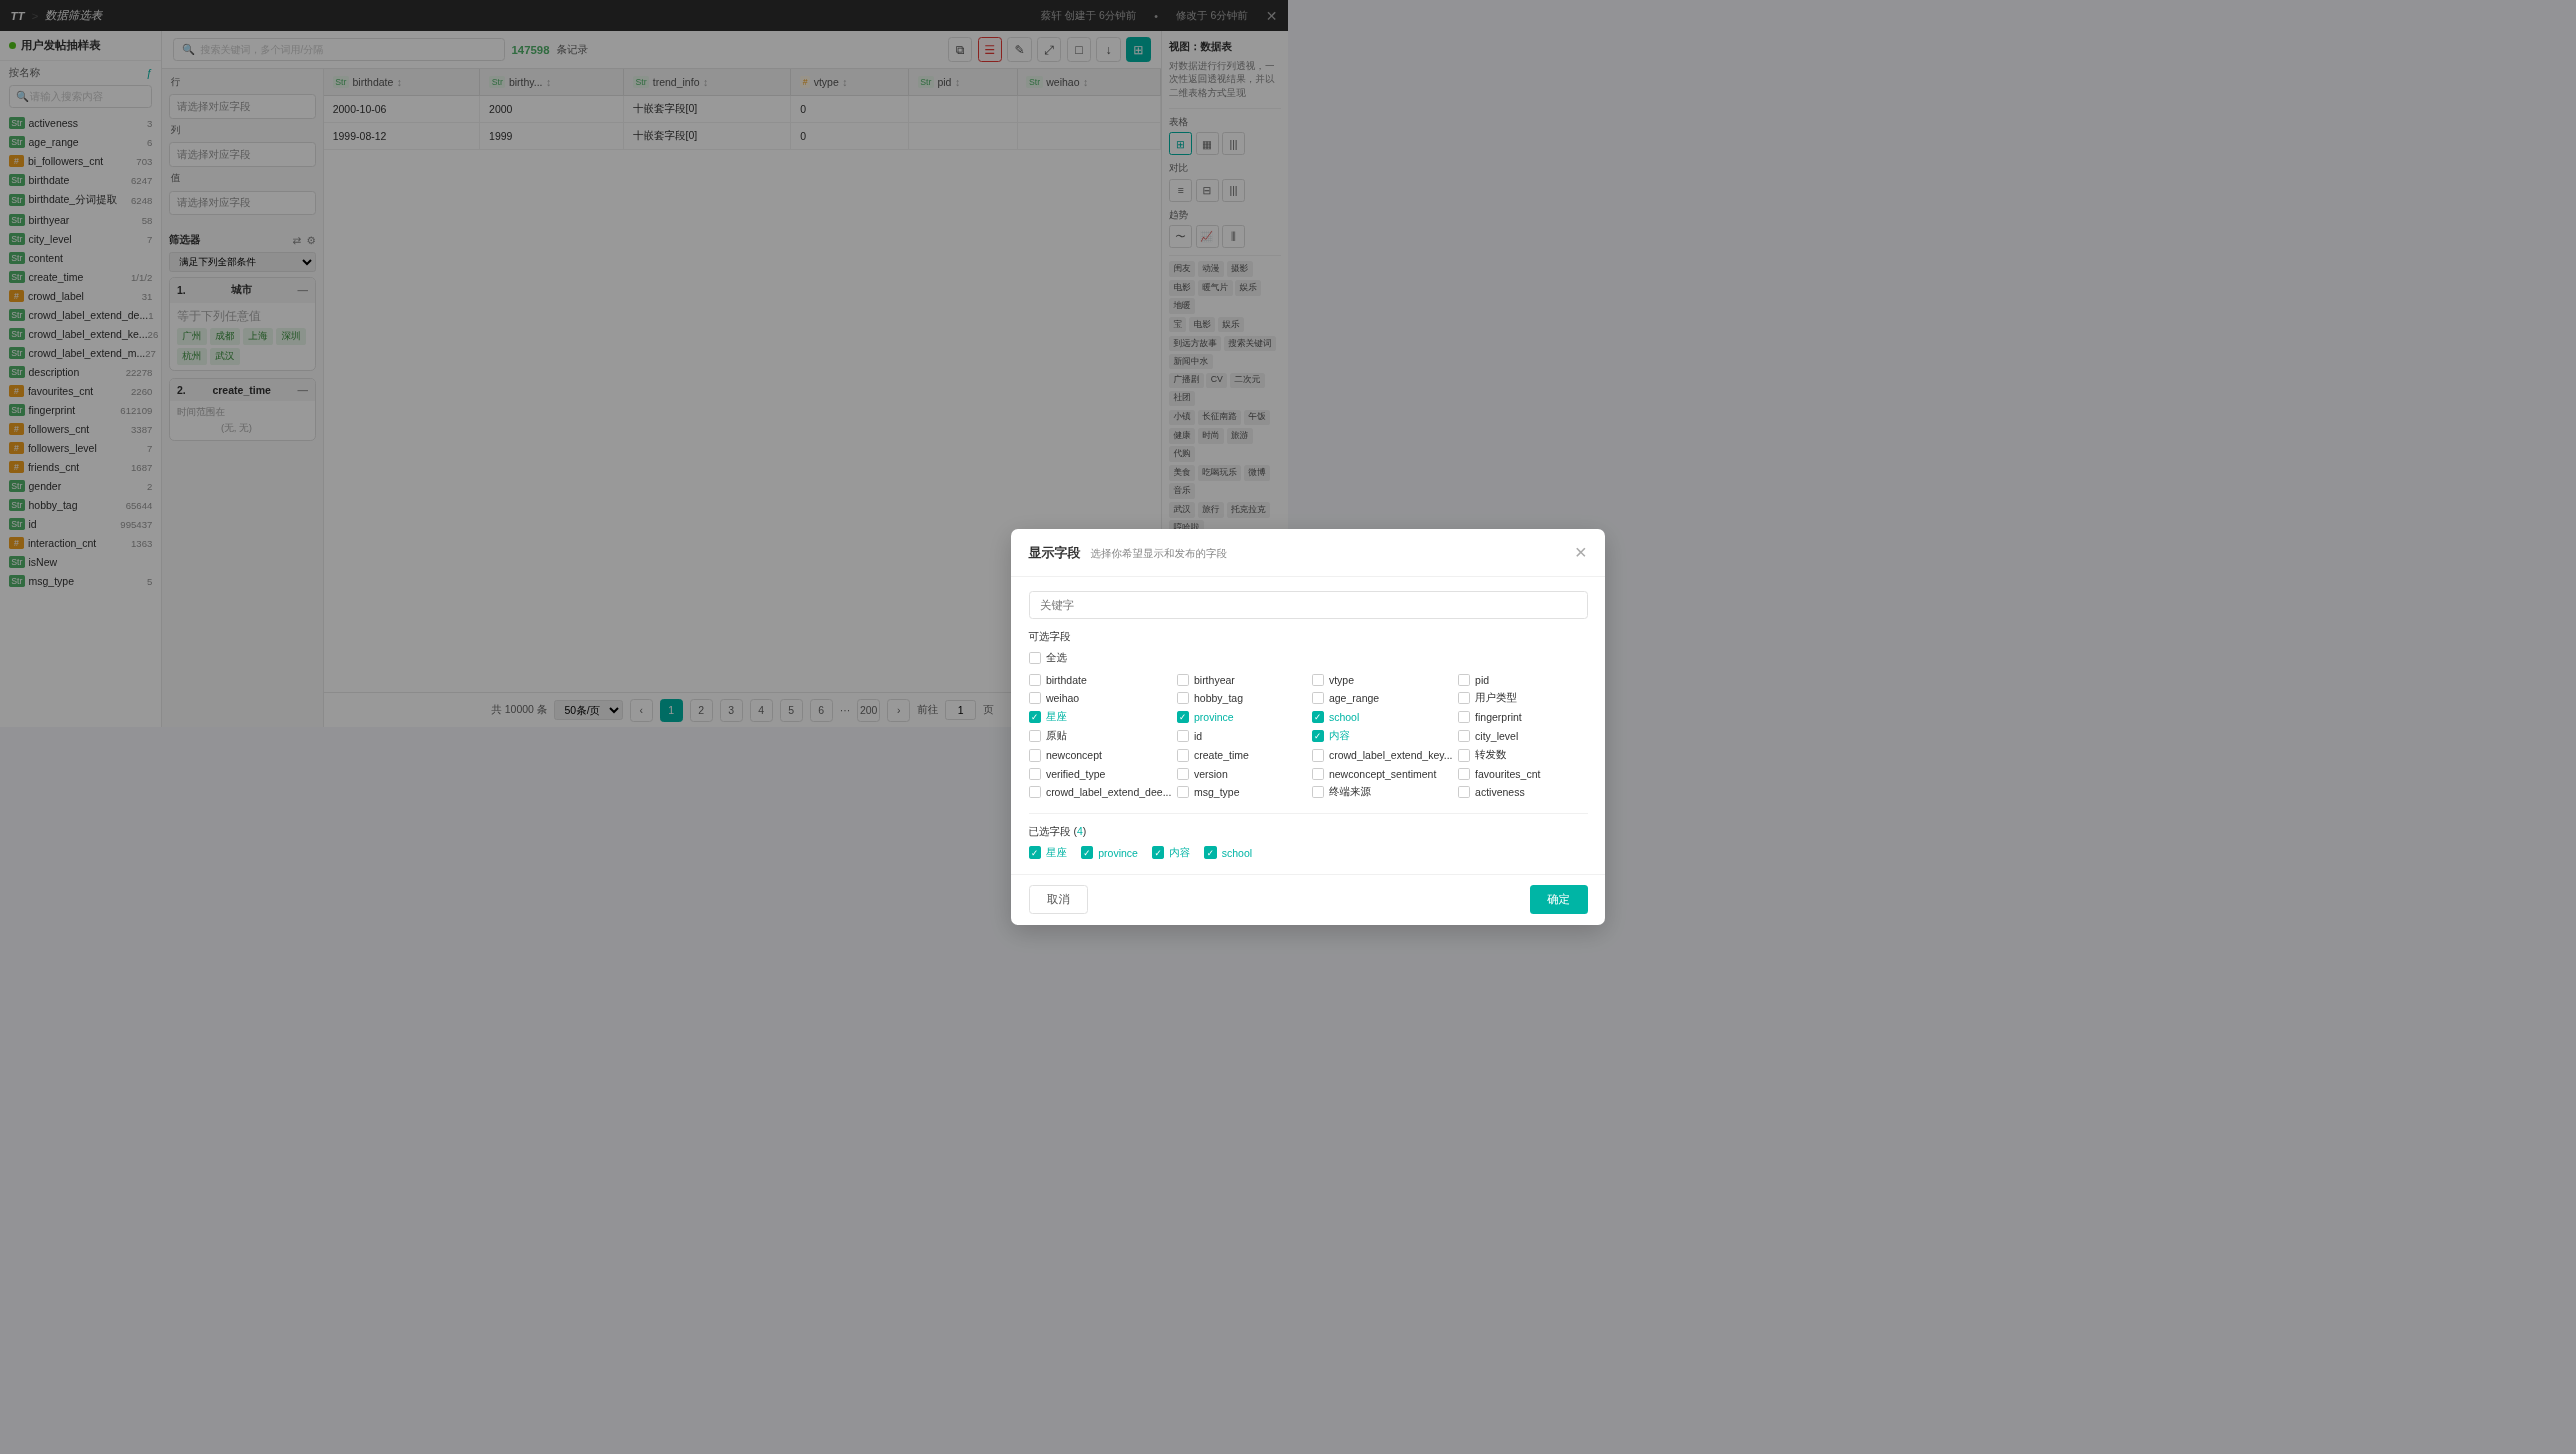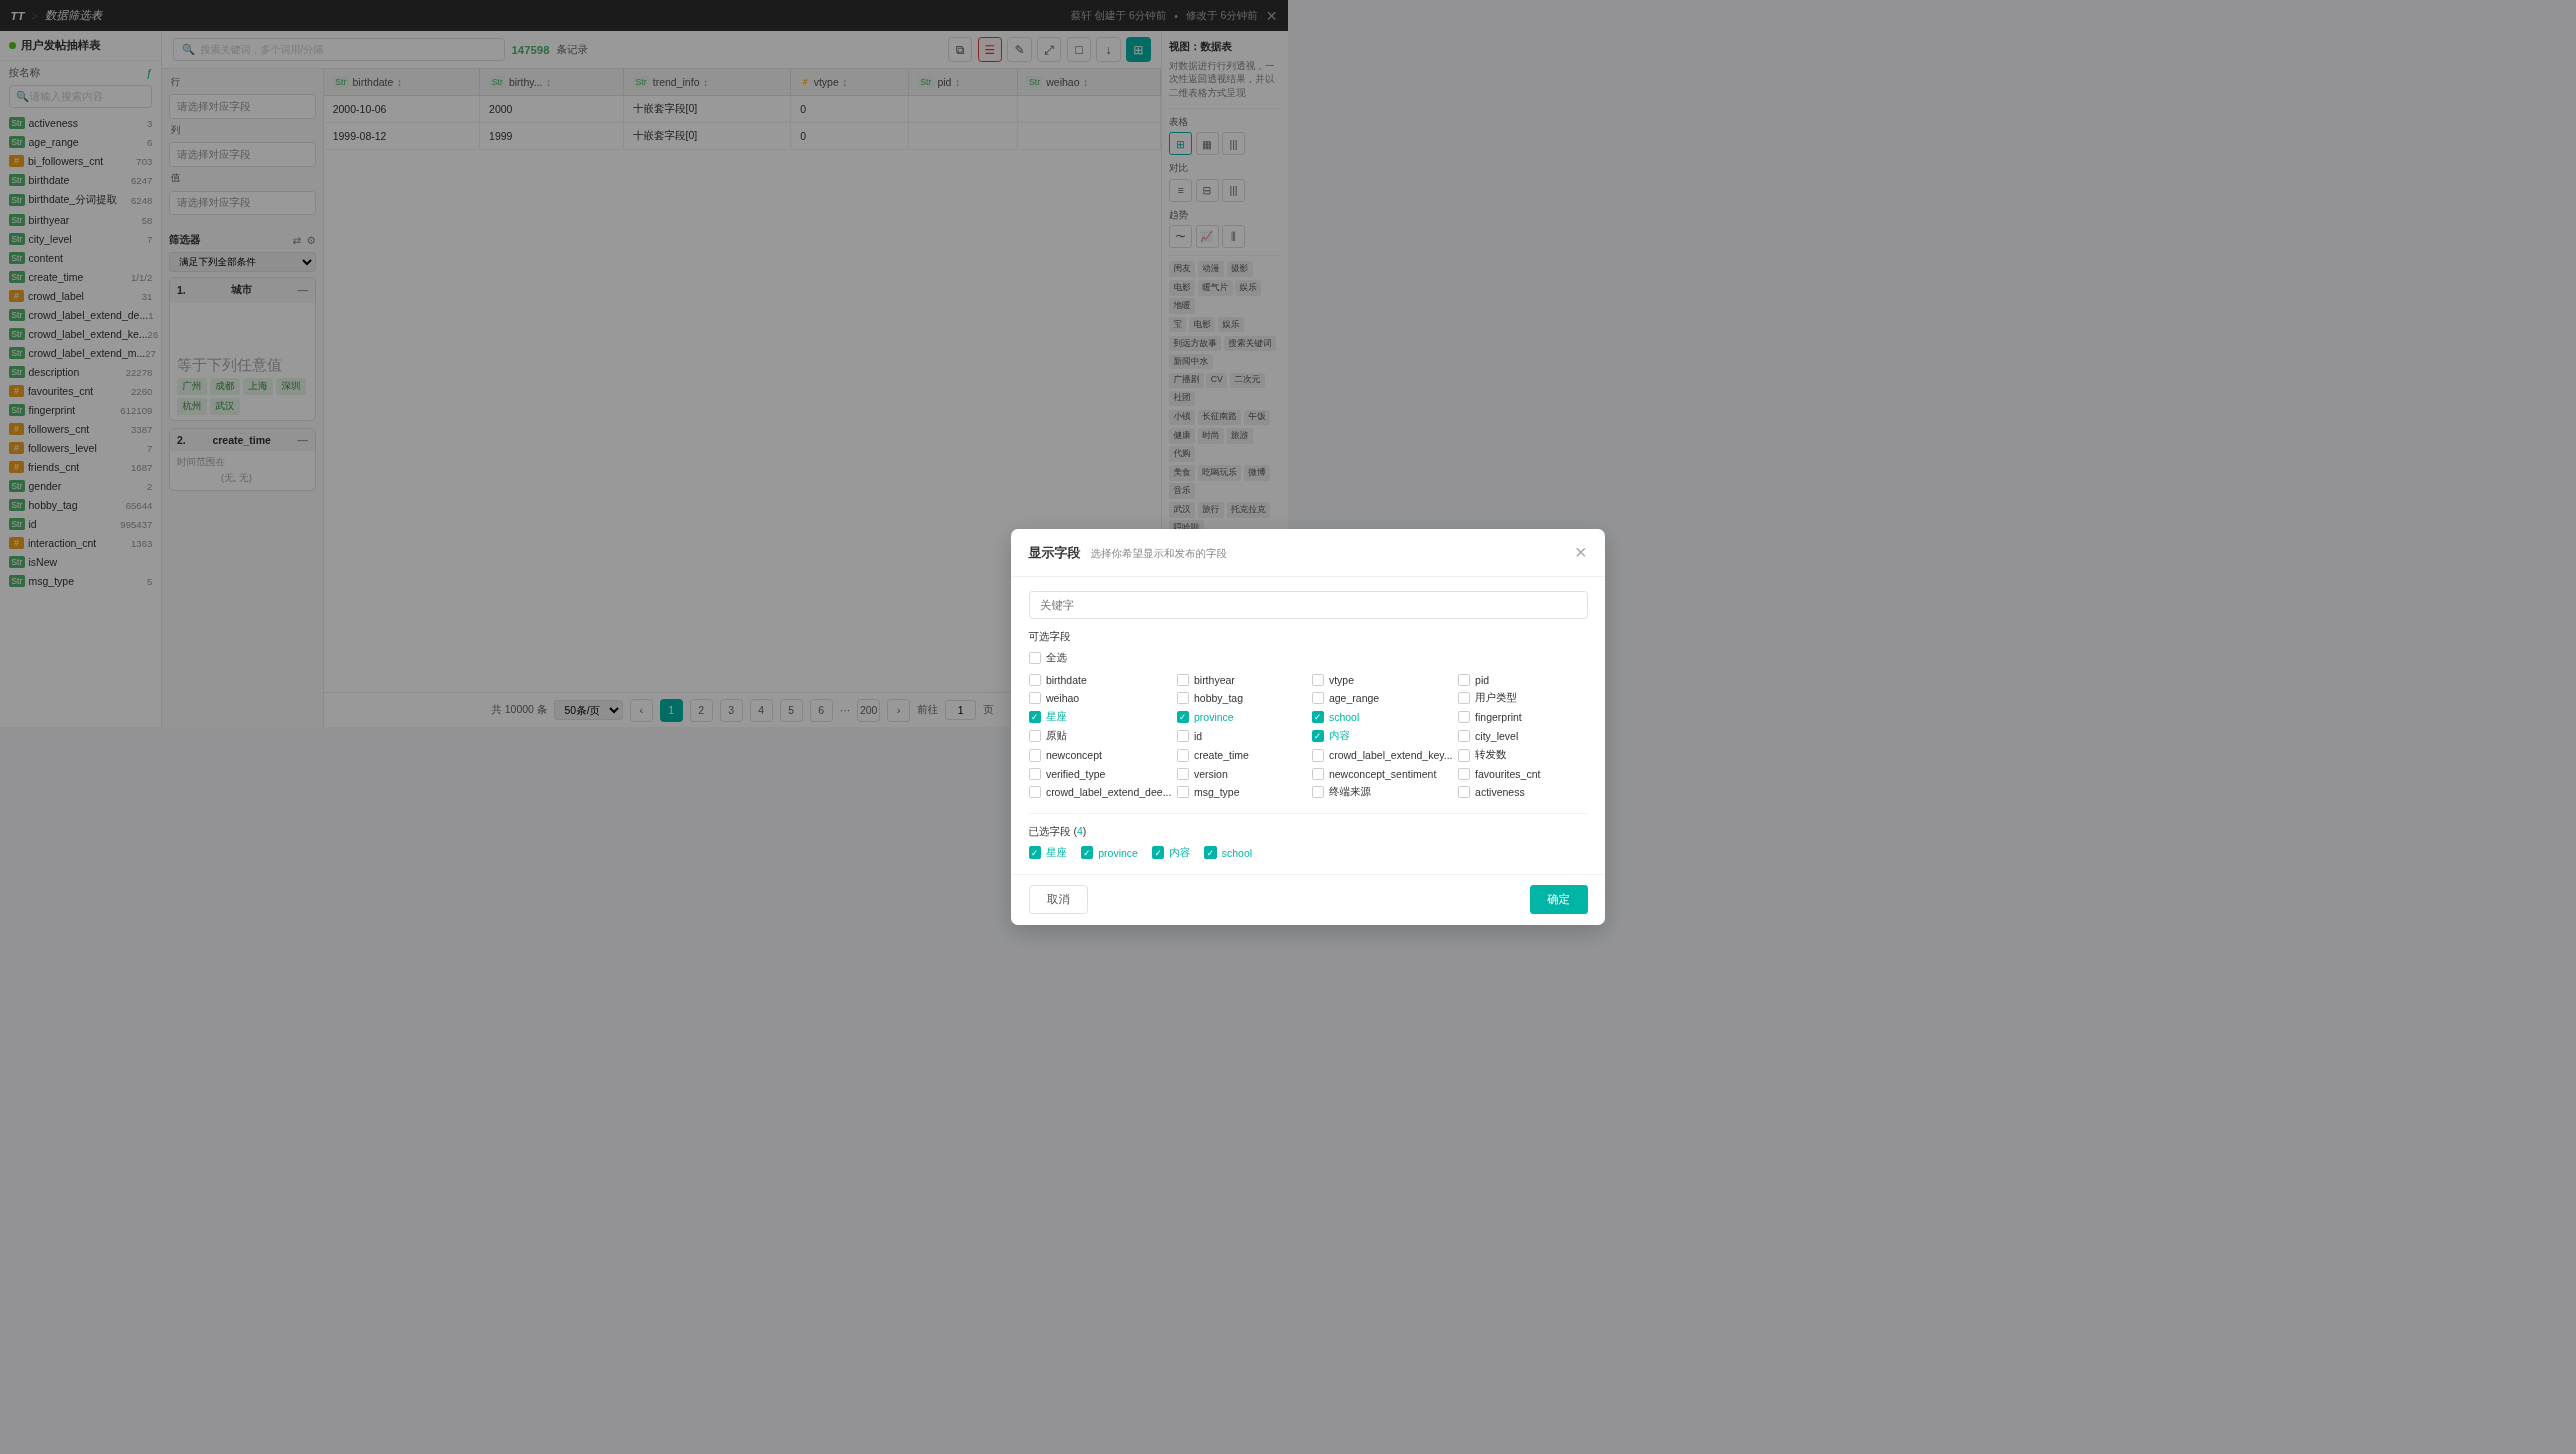--- a/index.html
+++ b/index.html
@@ -9,21 +9,21 @@
     .top-nav {
       background: #2d2d2d;
       height: 31px;
       display: flex;
       align-items: center;
       padding: 0 10.5px;
       color: #ccc;
       justify-content: space-between;
     }
     .top-nav-left { display: flex; align-items: center; gap: 7px; font-size: 11.4px; font-style: italic; }
-    .top-nav-right { display: flex; align-items: center; gap: 8px; font-size: 10.5px; color: #aaa; }
+    .top-nav-right { display: flex; align-items: center; gap: 18px; font-size: 10.5px; color: #aaa; }
     .top-nav .separator { color: #555; }
     .top-nav .title { color: #eee; }
     .close-btn { color: #aaa; font-size: 14px; cursor: pointer; }
 
     
     .main-layout { display: flex; height: calc(727px - 31px); }
 
     
     .left-panel {
       width: 162px;
@@ -617,21 +617,21 @@
           </select>
         </div>
 
         <div class="filter-block" style="margin: 0 7px 7px;">
           <div class="filter-block-header">
             <span>1. </span>
             <span>城市</span>
             <span style="cursor:pointer;color:#999;">—</span>
           </div>
           <div class="filter-block-body">
-            <div style="color:#aaa;font-size:15px;margin-top:48px;">等于下列任意值</div>
+            <div style="color:#aaa;font-size:12px;">等于下列任意值</div>
             <div class="city-tags">
               <span class="city-tag">广州</span>
               <span class="city-tag">成都</span>
               <span class="city-tag">上海</span>
               <span class="city-tag">深圳</span>
               <span class="city-tag">杭州</span>
               <span class="city-tag">武汉</span>
             </div>
           </div>
         </div>

